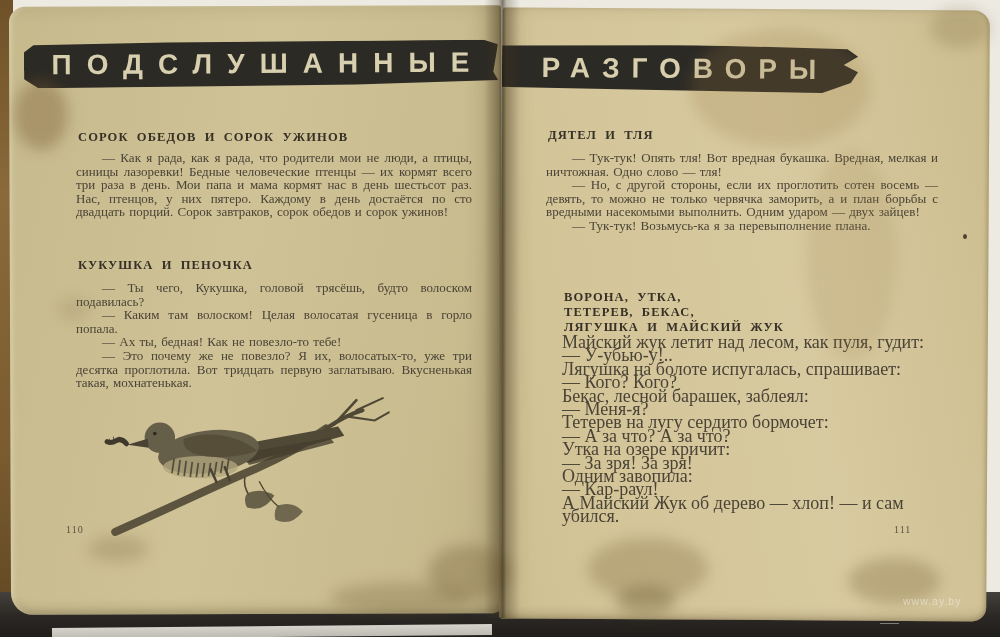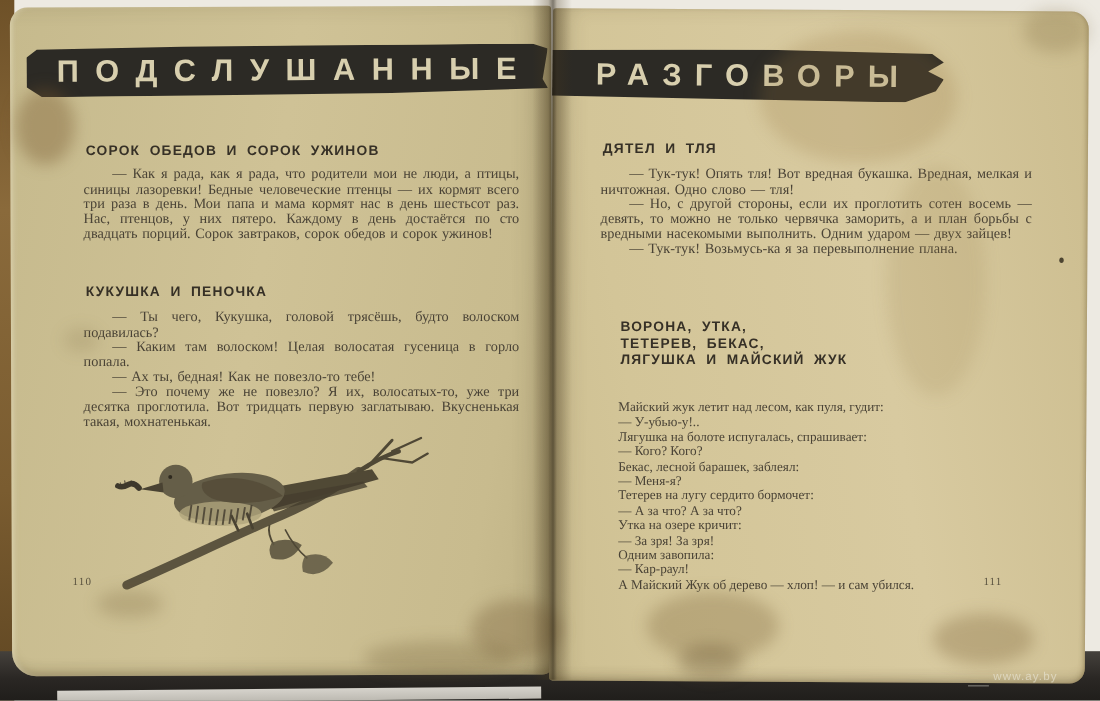--- a/index.html
+++ b/index.html
@@ -40,35 +40,35 @@
   .banner-left{left:24px;top:41px;width:474px;height:46px;transform:rotate(-0.35deeg);
         transform:rotate(-0.35deg);letter-spacing:15px;padding-right:0;
         clip-path:polygon(0 22%,2% 6%,30% 2%,97% 0,100% 10%,99% 70%,100% 88%,70% 96%,3% 100%,0 80%);}
   .banner-left span{padding-left:14px;}
   .banner-right{left:502px;top:45px;width:356px;height:47px;transform:rotate(0.45deg);
         letter-spacing:12px;
         clip-path:polygon(0 4%,55% 0,97% 6%,100% 22%,96% 40%,100% 55%,98% 78%,90% 100%,40% 96%,0 92%);}
   .banner-right span{padding-left:10px;}
 
   
-  .heading{position:absolute;z-index:2;font-family:Liberation Sans, sans-serif;font-weight:700;
+  .heading{position:absolute;z-index:2;font-family:Liberation Serif, serif;font-weight:700;
         font-size:12.5px;letter-spacing:1.1px;word-spacing:4px;color:#363026;}
   .bodytext{position:absolute;z-index:2;font-size:13px;line-height:13.6px;color:#4a4336;
         text-align:justify;}
   .bodytext p{margin:0;text-indent:26px;word-spacing:1px;}
   .lp-h1{left:78px;top:130px;}
   .lp-p1{left:76px;top:151px;width:396px;}
   .lp-h2{left:78px;top:258px;}
   .lp-p2{left:76px;top:281px;width:396px;}
   .rp-h1{left:548px;top:128px;}
   .rp-p1{left:546px;top:151px;width:392px;}
   .rp-h2{left:564px;top:290px;line-height:15px;}
   .rp-h2 div{margin:0;}
-  .dialogue{position:absolute;left:562px;top:364px;width:380px;z-index:2;
-        font-size:12px;line-height:13.4px;color:#4a4336;}
+  .dialogue{position:absolute;left:562px;top:336px;width:380px;z-index:2;
+        font-size:18px;line-height:13.4px;color:#4a4336;}
   .dialogue div{margin:0;}
 
   .page-num{position:absolute;z-index:2;font-size:10px;letter-spacing:1px;color:#59523f;}
   .lp-num{left:66px;top:524px;}
   .rp-num{left:894px;top:524px;}
 
   
   .illus{position:absolute;left:92px;top:388px;width:310px;height:152px;z-index:2;opacity:.92;}
 
   
@@ -81,21 +81,21 @@
   .s6{left:806px;top:150px;width:90px;height:210px;background:rgba(150,120,70,.15);}
   .s7{left:588px;top:538px;width:120px;height:62px;background:rgba(115,88,48,.28);}
   .s8{left:848px;top:558px;width:92px;height:46px;background:rgba(120,92,50,.30);}
   .s9{left:616px;top:586px;width:60px;height:30px;background:rgba(90,70,36,.30);}
   .s10{left:930px;top:8px;width:60px;height:40px;background:rgba(125,102,58,.25);}
   .s11{left:58px;top:298px;width:32px;height:22px;background:rgba(110,85,45,.15);}
   .speck{position:absolute;left:963px;top:234px;width:4px;height:5px;border-radius:50%;
         background:rgba(42,36,24,.8);z-index:3;}
 
   
-  .watermark{position:absolute;left:903px;top:609px;z-index:5;
+  .watermark{position:absolute;left:903px;top:595px;z-index:5;
         font-family:"Liberation Sans",sans-serif;font-size:10.5px;letter-spacing:1px;
         color:rgba(240,238,228,.55);}
   .wm-line{position:absolute;left:880px;top:623px;width:19px;height:1px;z-index:5;
         background:rgba(240,238,228,.45);}
 </style>
 </head>
 <body>
 
 <div class="photo">
 

